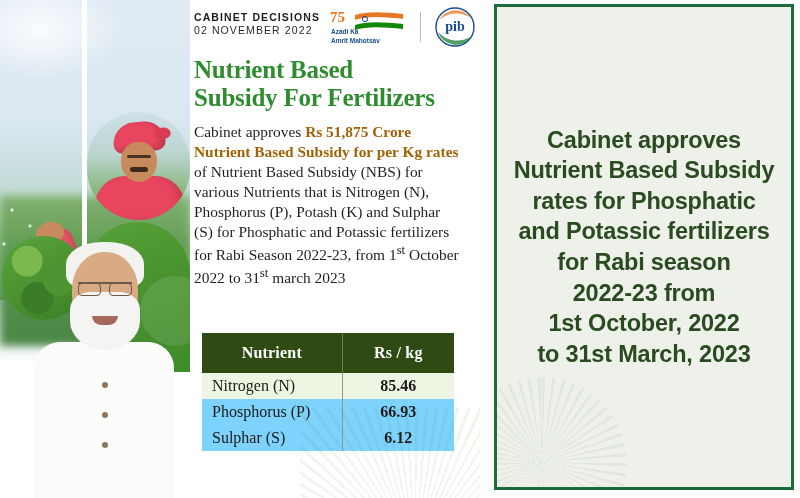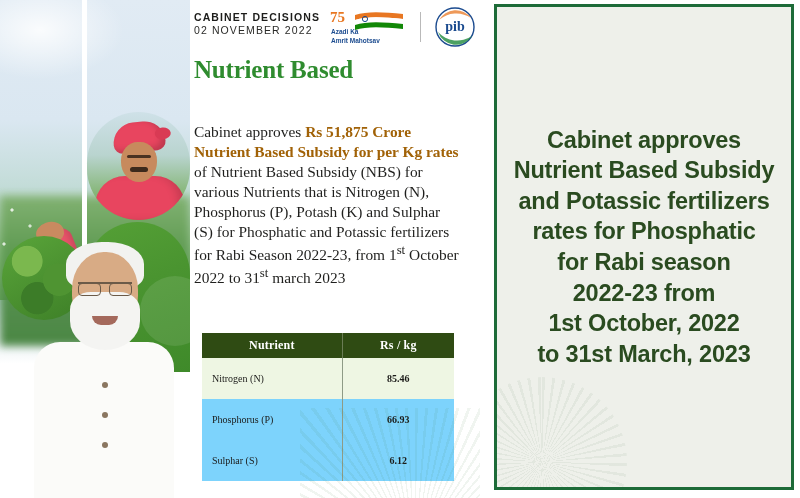--- a/index.html
+++ b/index.html
@@ -352,28 +352,28 @@
     position: absolute;
     left: 12px; top: 333px;
     width: 252px;
     border-collapse: collapse;
     font-family: "Liberation Serif", serif;
     table-layout: fixed;
   }
   .tbl th {
     background: #2f4b13;
     color: #ffffff;
-    font-size: 12px;
-    font-weight: 700;
-    padding: 5px 4px;
+    font-size: 16px;
+    font-weight: 700;
+    padding: 11px 4px;
     letter-spacing: .2px;
   }
   .tbl td {
-    font-size: 10px;
-    padding: 15px 10px;
+    font-size: 16px;
+    padding: 4px 10px;
     color: #1b1b19;
   }
   .tbl td.name { text-align: left; }
   .tbl td.val  { text-align: center; font-weight: 700; }
   .tbl tr.odd  td { background: #eef6e3; }
   .tbl tr.even td { background: #7dd3fc; }
   .tbl td.name { border-right: 1.6px solid #8e9b86; }
   .tbl th.hname { border-right: 1.6px solid #6a7c55; }
 
   
@@ -472,20 +472,21 @@
           <circle cx="21" cy="21" r="19" fill="#ffffff" stroke="#1b4b8f" stroke-width="1.4"></circle>
           <path d="M4 26 a19 19 0 0 0 34 4 a26 26 0 0 1 -34 -4 Z" fill="#1f8a3c" opacity="0.8"></path>
           <path d="M5 14 a19 19 0 0 1 32 -2 a26 26 0 0 0 -32 2 Z" fill="#e87722" opacity="0.75"></path>
           <text x="21" y="25" font-family="Liberation Serif, serif" font-size="14" font-weight="700" fill="#1b4b8f" text-anchor="middle">pib</text>
         </svg>
       </div>
     </div>
 
     <div class="title">
       <span>Nutrient Based</span><br>
+      <span>Subsidy For Fertilizers</span>
     </div>
 
     <div class="body-text"><span>Cabinet approves </span><b>Rs 51,875 Crore Nutrient Based Subsidy for per Kg rates</b><span> of Nutrient Based Subsidy (NBS) for various Nutrients that is Nitrogen (N), Phosphorus (P), Potash (K) and Sulphar (S) for Phosphatic and Potassic fertilizers for Rabi Season 2022-23, from 1</span><sup>st</sup><span> October 2022 to 31</span><sup>st</sup><span> march 2023</span></div>
 
     <table class="tbl">
       <thead>
         <tr>
           <th class="hname" style="width:56%">Nutrient</th>
           <th style="width:44%">Rs / kg</th>
         </tr>
@@ -507,22 +508,22 @@
     </table>
 
     <div class="watermark"></div>
   </div>
 
   <div class="caption">
     <div class="cap-watermark"></div>
     <div class="caption-inner">
       <span class="caption-line">Cabinet approves</span>
       <span class="caption-line">Nutrient Based Subsidy</span>
+      <span class="caption-line">rates for Phosphatic</span>
       <span class="caption-line">and Potassic fertilizers</span>
-      <span class="caption-line">rates for Phosphatic</span>
       <span class="caption-line">for Rabi season</span>
       <span class="caption-line">2022-23 from</span>
       <span class="caption-line">1st October, 2022</span>
       <span class="caption-line">to 31st March, 2023</span>
     </div>
   </div>
 
 </div>
 
 </body></html>

